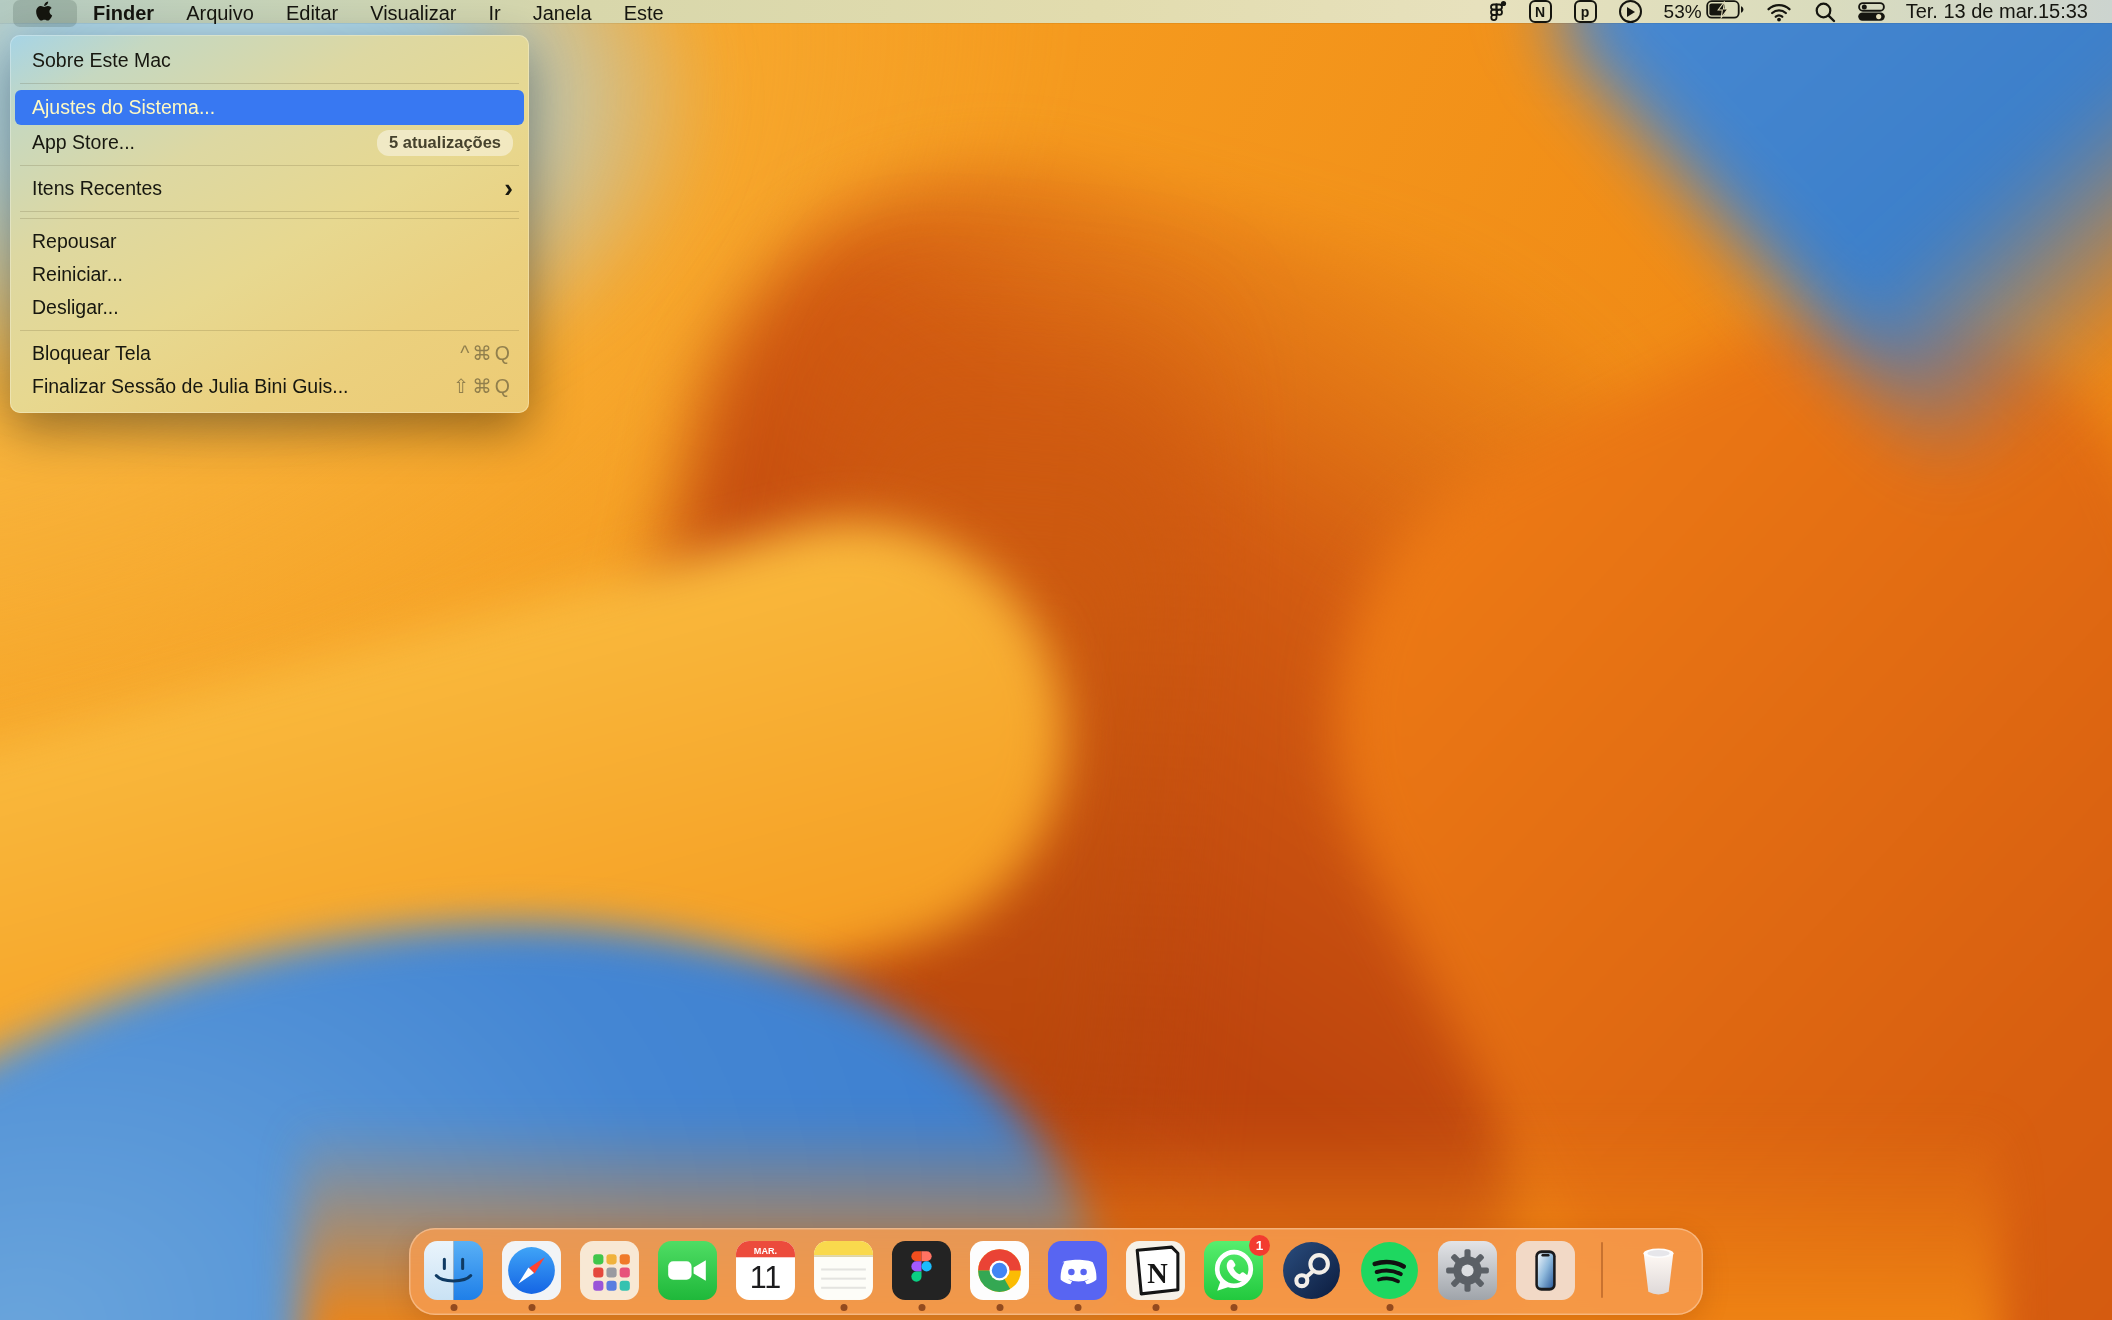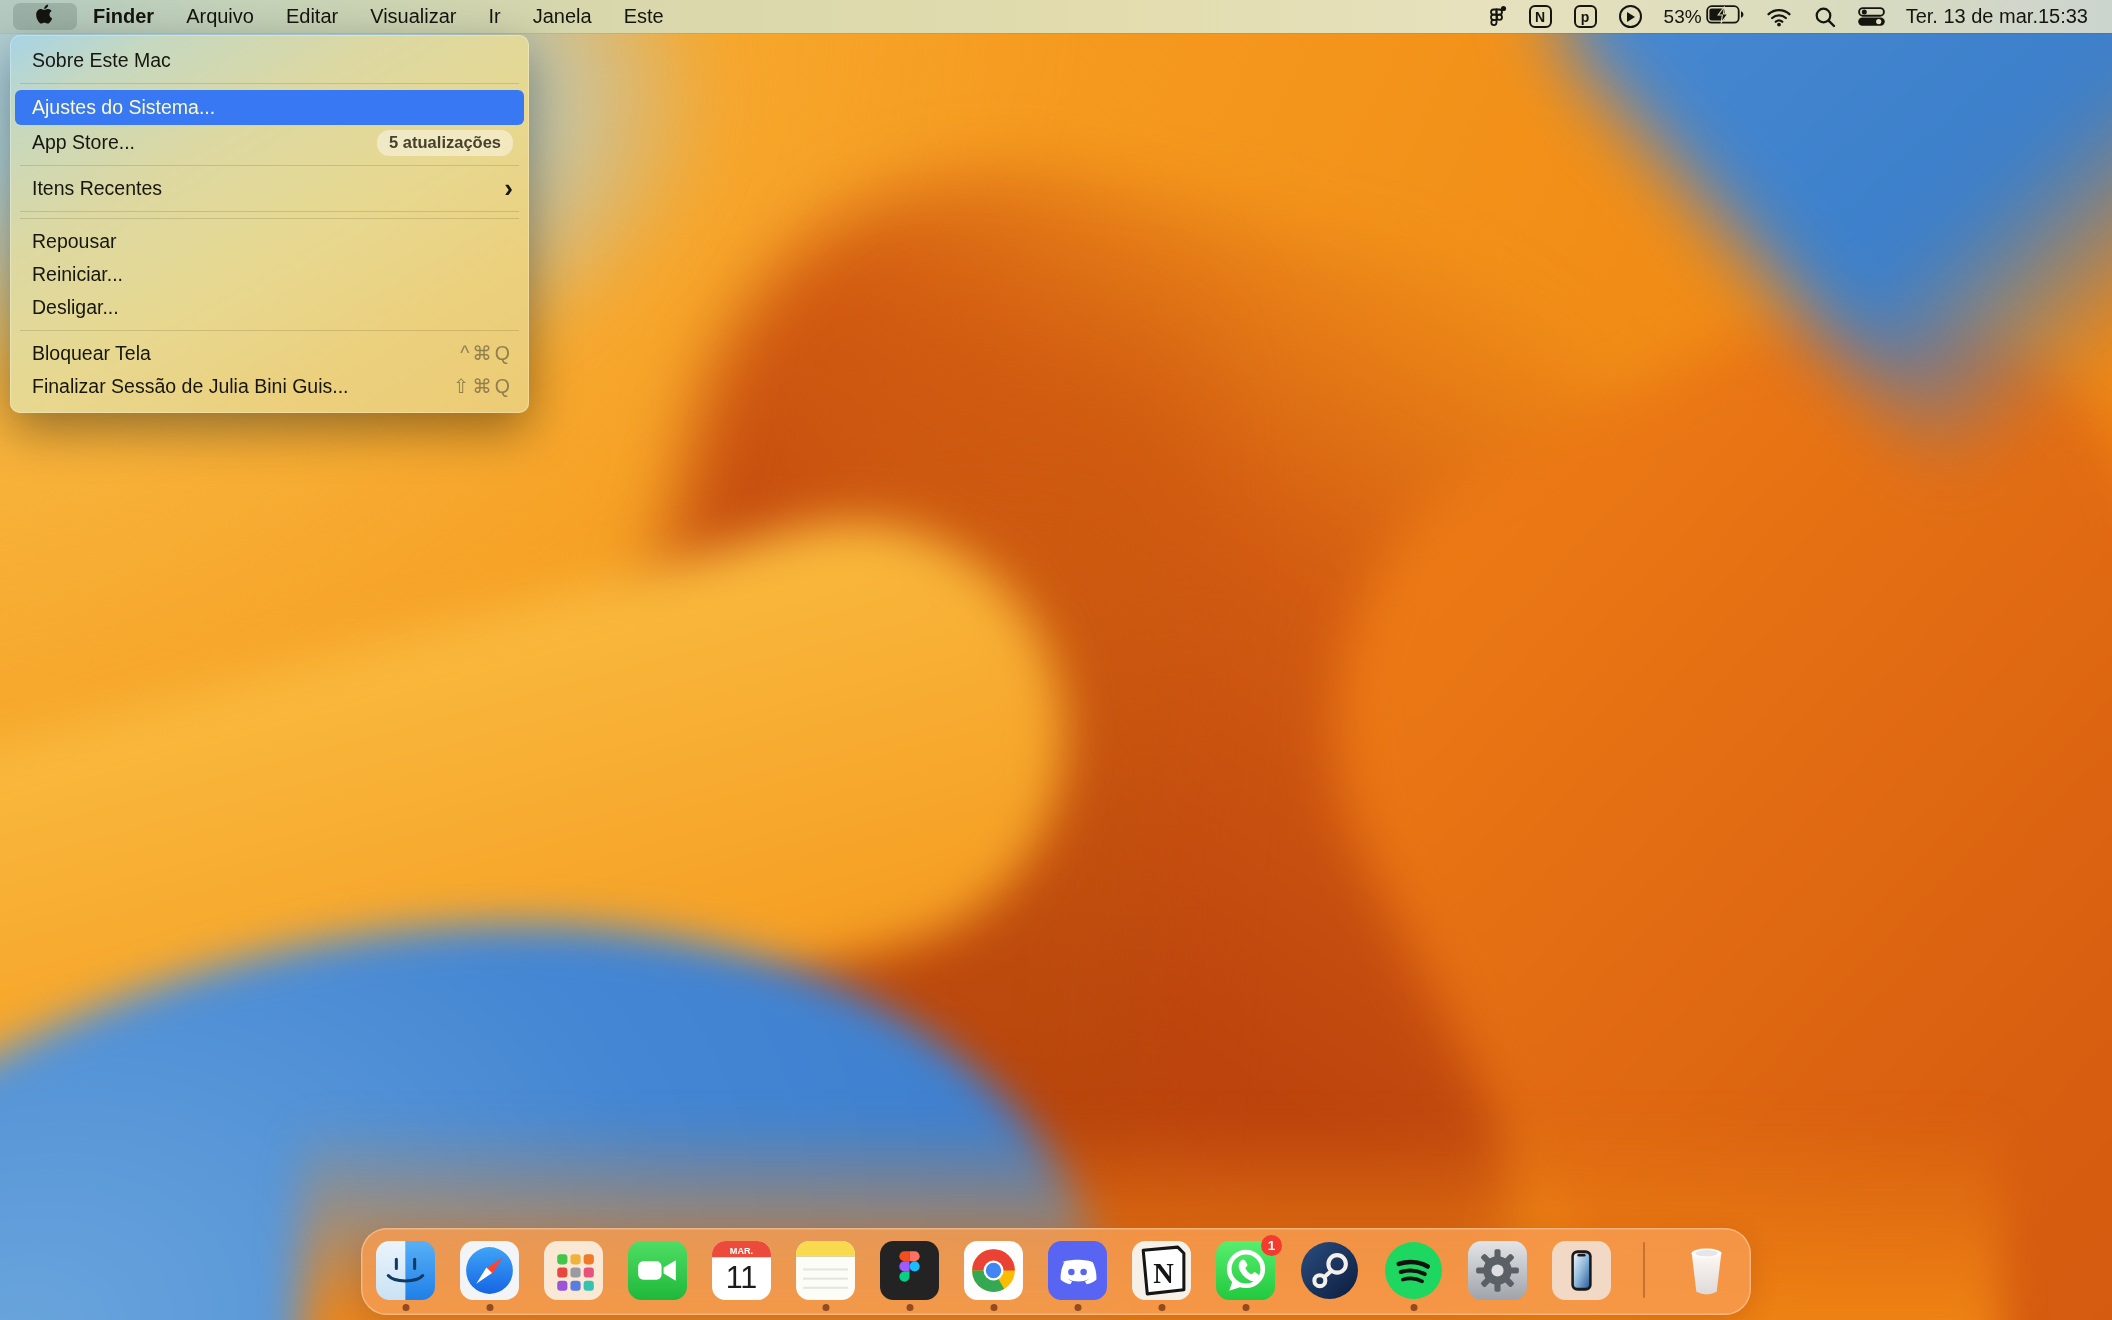--- a/index.html
+++ b/index.html
@@ -26,22 +26,22 @@
     background:linear-gradient(160deg,#ef7d15 0%,#d85f10 60%,#cf5510 100%); filter:blur(26px); }
   .wp-bright-band { left:-260px; top:640px; width:1340px; height:430px; transform:rotate(-15deg); border-radius:220px;
     background:linear-gradient(180deg,#f9b93d 0%,#f59d22 100%); filter:blur(24px); }
   .wp-bottomleft-blue { left:-430px; top:950px; width:1560px; height:1060px; transform:rotate(-17deg); border-radius:50%;
     background:radial-gradient(ellipse at 32% 28%,#6aa5dc 0%,#4486d3 45%,#3c7ecf 75%); filter:blur(20px); }
   .wp-bottom-glow { left:300px; bottom:-60px; width:1700px; height:260px;
     background:linear-gradient(180deg,rgba(243,138,23,0) 0%,#ef8414 80%); filter:blur(20px); }
 
   
   .menubar {
-    position:absolute; top:0; left:0; right:0; height:33px; z-index:30;
-    display:flex; align-items:center; padding:0 24px 0 13px;
+    position:absolute; top:0; left:0; right:0; height:23px; z-index:30;
+    display:flex; padding:0 24px 0 13px;
     background:linear-gradient(90deg,#b4cbc2 0%,#c3d2ba 10%,#d8d7ab 28%,#e2dcae 52%,#e7e1bd 70%,#dadcbd 86%,#ccd4cf 100%);
     box-shadow:0 0.5px 0 rgba(0,0,0,.12);
     font-size:20px; color:#15150f;
   }
   .apple-btn { width:64px; height:27px; border-radius:7px; background:rgba(40,60,50,.18);
     display:flex; align-items:center; justify-content:center; }
   .mb-item { padding:0 16px; height:27px; display:flex; align-items:center; white-space:nowrap; }
   .mb-item.bold { font-weight:700; }
   .mb-right { margin-left:auto; display:flex; align-items:center; }
   .st { padding:0 11px; display:flex; align-items:center; color:#15150f; }
@@ -70,21 +70,21 @@
   .mi-shortcut { color:rgba(61,56,36,.52); font-size:19.5px; letter-spacing:3px; white-space:nowrap; }
   .mi-chevron { color:#17170f; font-size:26px; font-weight:600; line-height:1; transform:translateY(-1px); }
   .msep { height:1px; background:rgba(70,58,26,.17); margin:6px 10px; }
 
   
   .dock {
     position:absolute; left:50%; bottom:5px; transform:translateX(-50%); z-index:20;
     height:87px; padding:12px 14px 13px; border-radius:26px;
     background:rgba(246,156,80,.82);
     box-shadow:inset 0 0 0 1.5px rgba(255,255,255,.30), 0 8px 26px rgba(130,45,0,.22);
-    display:flex; align-items:flex-start; gap:23px;
+    display:flex; align-items:flex-start; gap:17px;
   }
   .dock-item { position:relative; width:61px; height:61px; }
   .dock-item svg { display:block; }
   .run-dot { position:absolute; left:50%; bottom:-10px; transform:translateX(-50%);
     width:7px; height:7px; border-radius:50%; background:rgba(88,28,6,.62); }
   .dock-sep { width:2px; height:56px; margin:2px 8px 0; background:rgba(130,55,12,.38); border-radius:1px; }
   .app-badge { position:absolute; top:-5px; right:-6px; min-width:21px; height:21px; border-radius:11px;
     background:#f33b2f; color:#fff; font-size:13.5px; font-weight:700;
     display:flex; align-items:center; justify-content:center; padding:0 6px; }
 </style>

